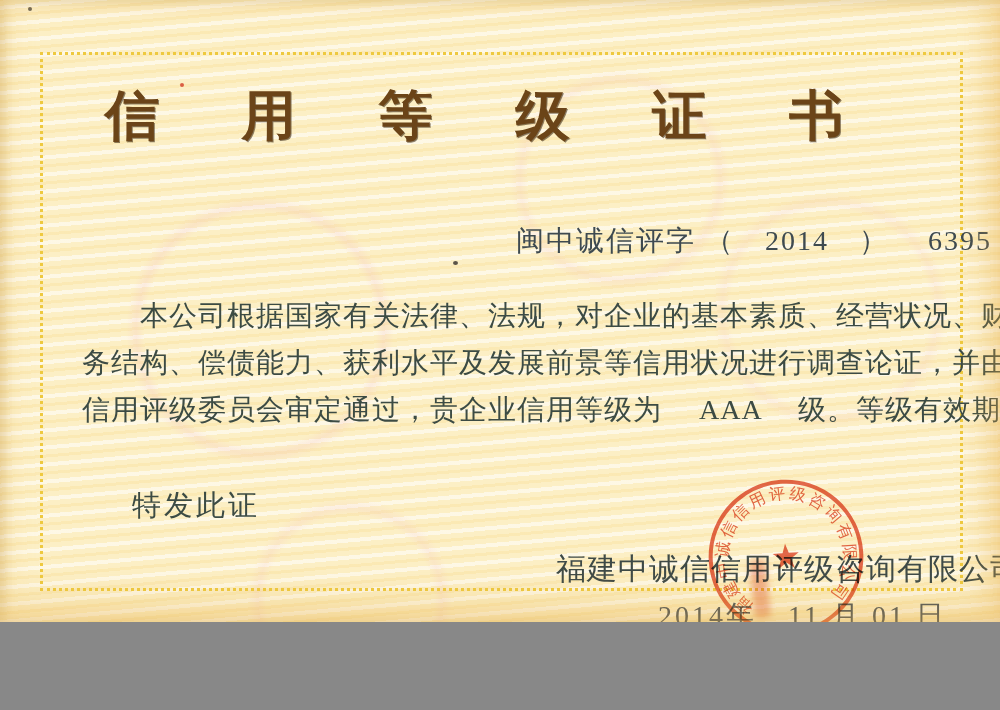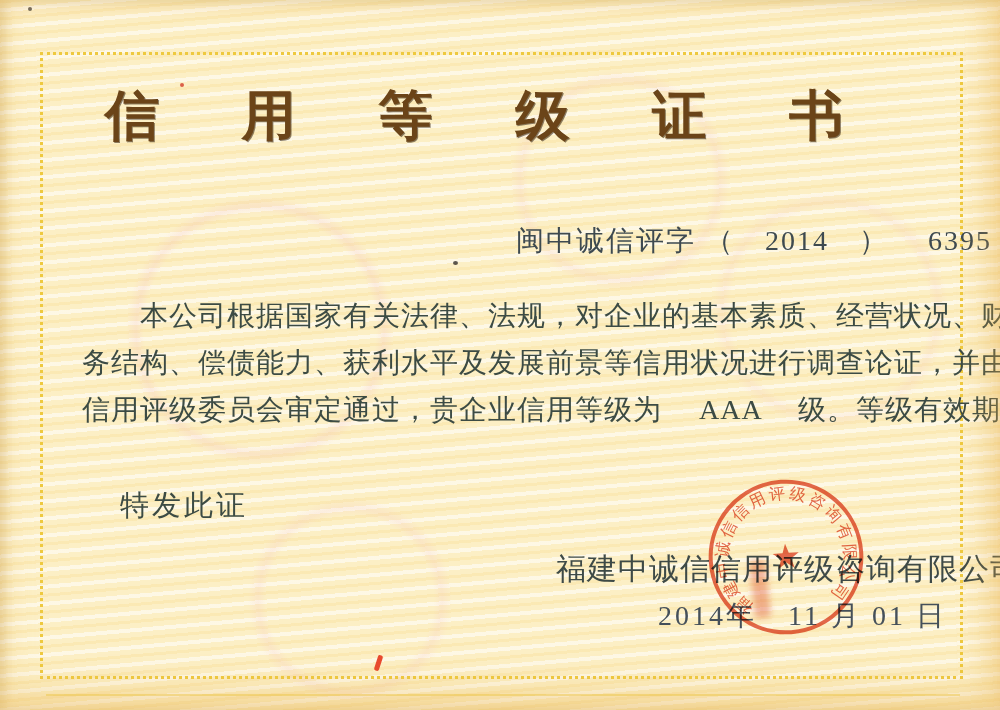--- a/index.html
+++ b/index.html
@@ -1,18 +1,18 @@
 <!DOCTYPE html>
 <html><head>
 <meta charset="utf-8">
 <style>
   html,body{margin:0;padding:0;background:#888;}
   .page{
     position:relative;
-    width:1000px;height:710px;
+    width:1000px;height:622px;
     margin:0 auto;
     overflow:hidden;
     font-family:"Liberation Serif","DejaVu Serif",serif;
     background-color:#fcefc5;
     background-image:
       radial-gradient(circle at 260px 330px, rgba(243,185,196,0) 116px, rgba(243,185,196,.20) 124px, rgba(243,185,196,0) 134px),
       radial-gradient(circle at 620px 180px, rgba(243,185,196,0) 92px,  rgba(243,185,196,.16) 100px, rgba(243,185,196,0) 110px),
       radial-gradient(circle at 350px 600px, rgba(243,185,196,0) 84px,  rgba(243,185,196,.16) 92px,  rgba(243,185,196,0) 102px),
       radial-gradient(circle at 830px 310px, rgba(243,185,196,0) 100px, rgba(243,185,196,.14) 108px, rgba(243,185,196,0) 118px),
       repeating-linear-gradient(-5deg,
@@ -55,21 +55,21 @@
     white-space:nowrap;letter-spacing:2px;
   }
   .body-text{
     position:absolute;left:82px;top:292px;width:870px;
     font-size:28px;color:#3c4b44;
     line-height:47px;
   }
   .body-line{white-space:nowrap;letter-spacing:1px;}
   .body-line.indent{text-indent:58px;}
   .closing{
-    position:absolute;left:120px;top:486px;
+    position:absolute;left:132px;top:486px;
     font-size:29px;color:#3c4b44;letter-spacing:3px;
   }
   .issuer{
     position:absolute;left:556px;top:549px;
     font-size:30px;color:#3e4a47;letter-spacing:1px;white-space:nowrap;
   }
   .issue-date{
     position:absolute;left:658px;top:597px;
     font-size:28px;color:#45505a;letter-spacing:3px;white-space:nowrap;
   }

